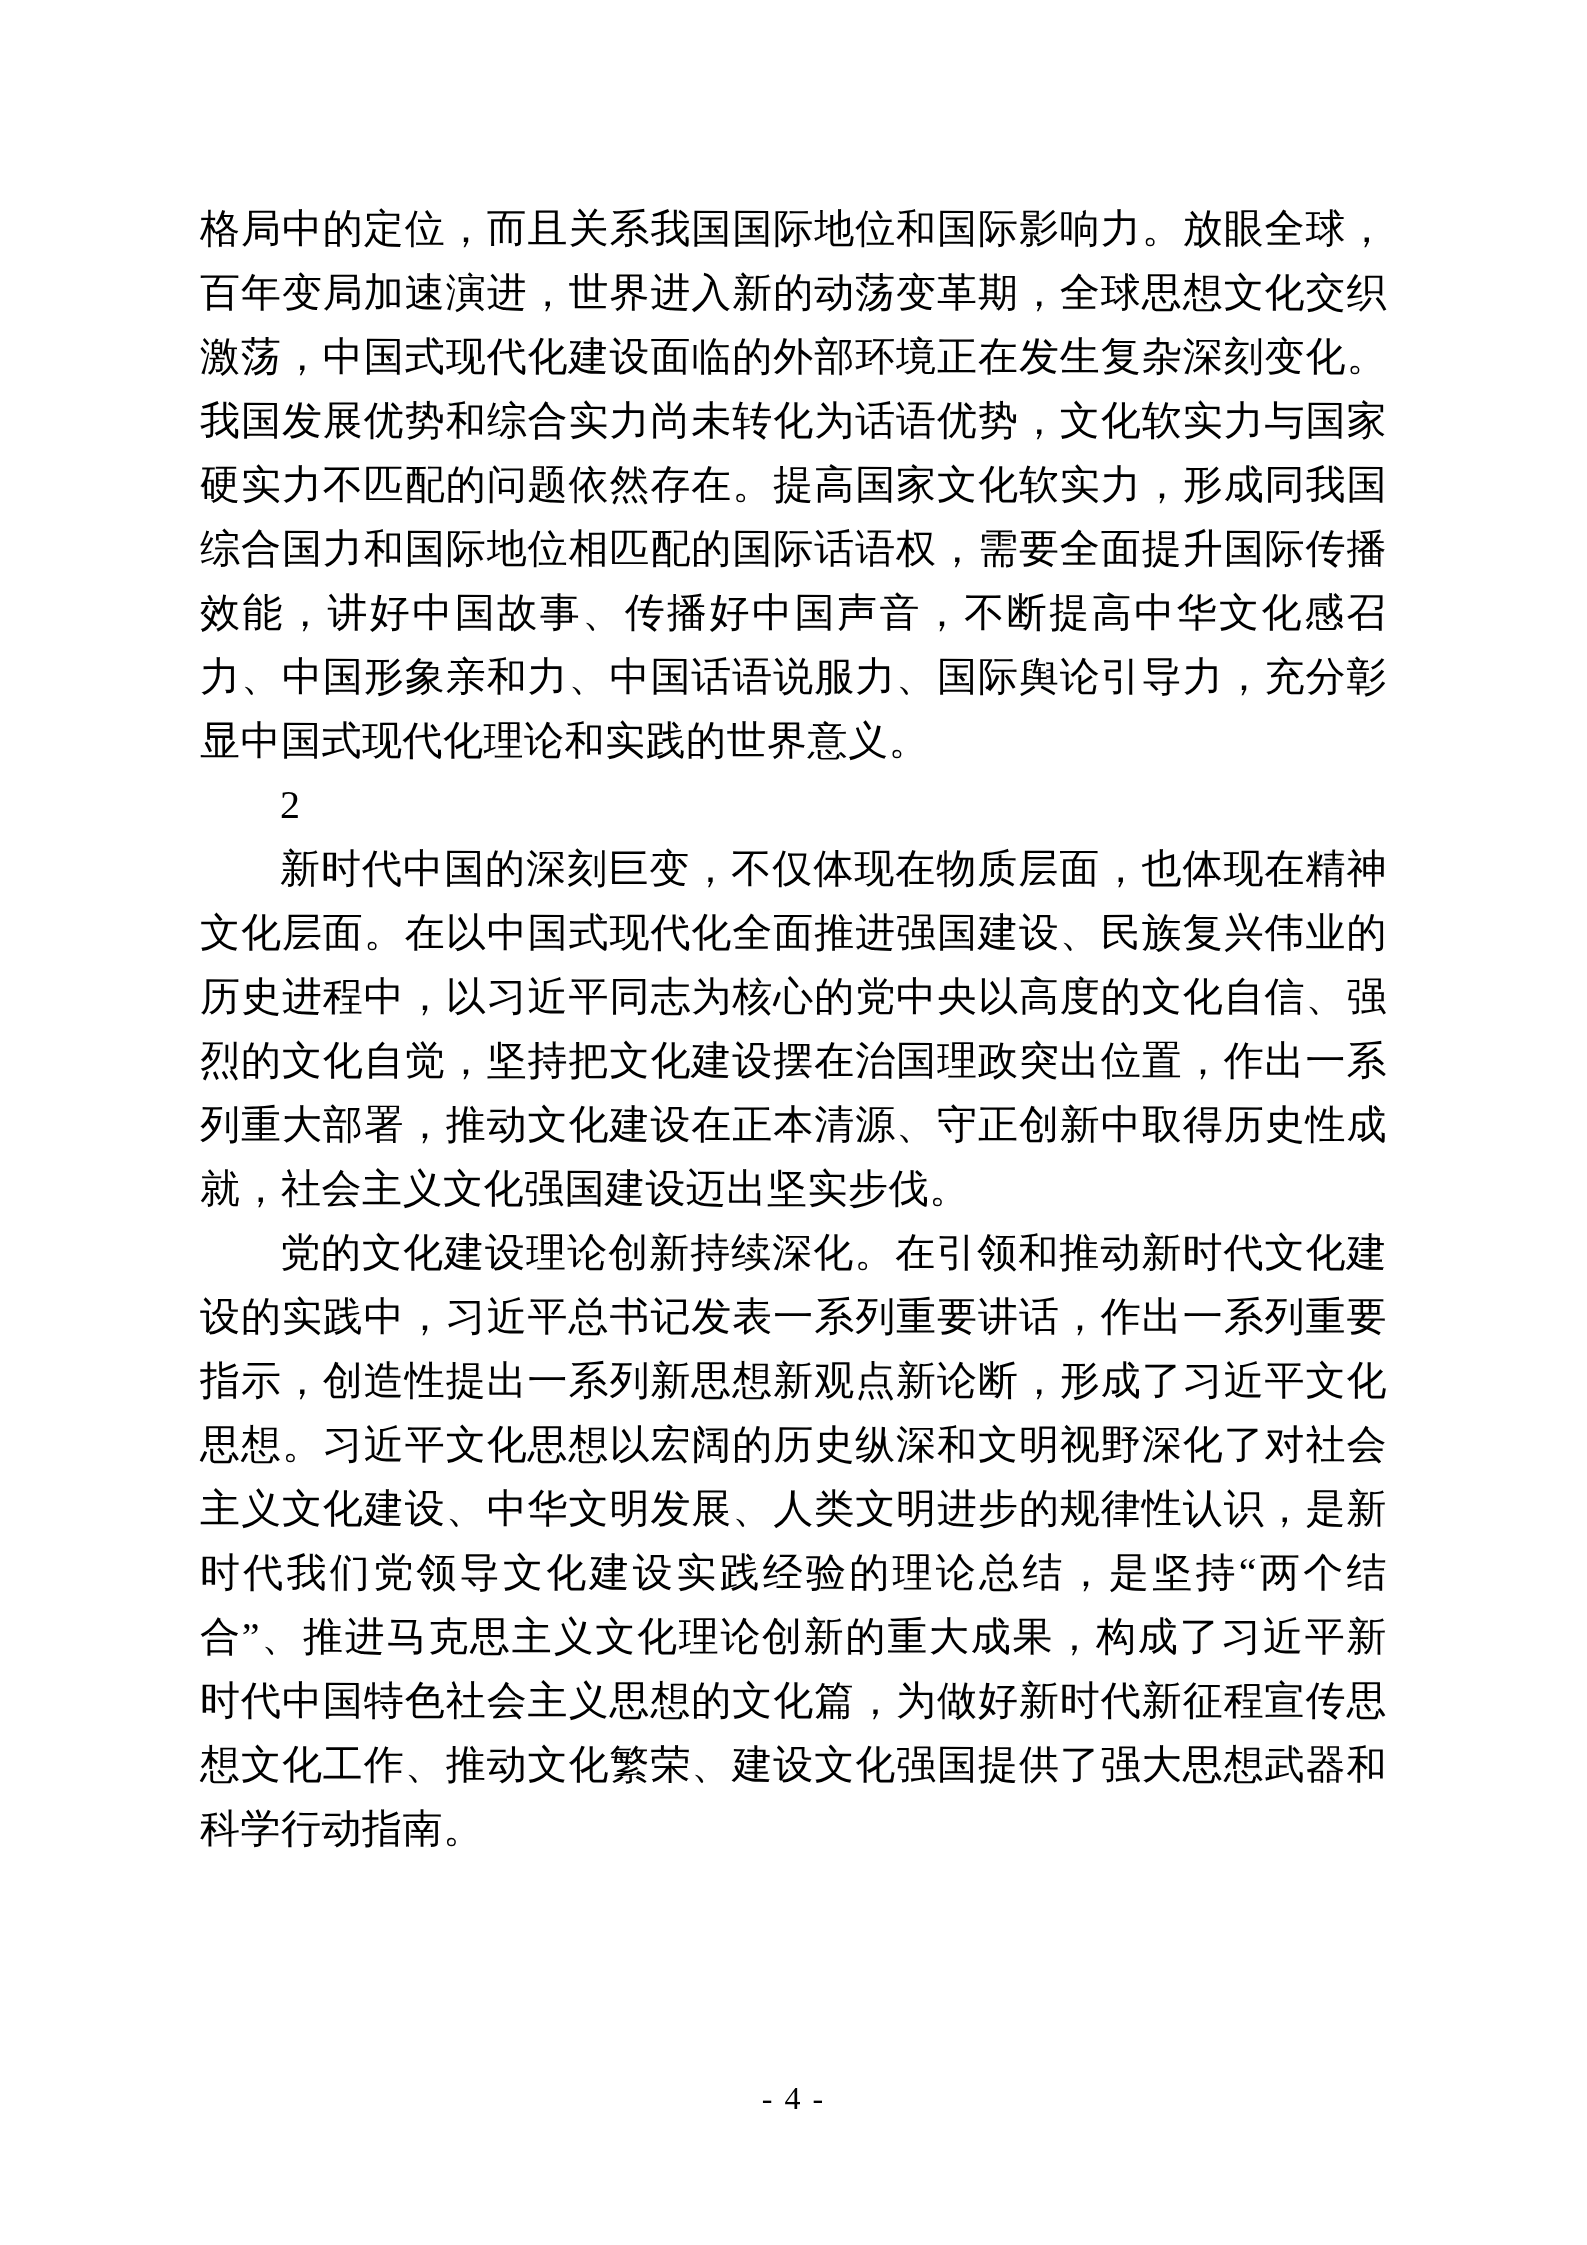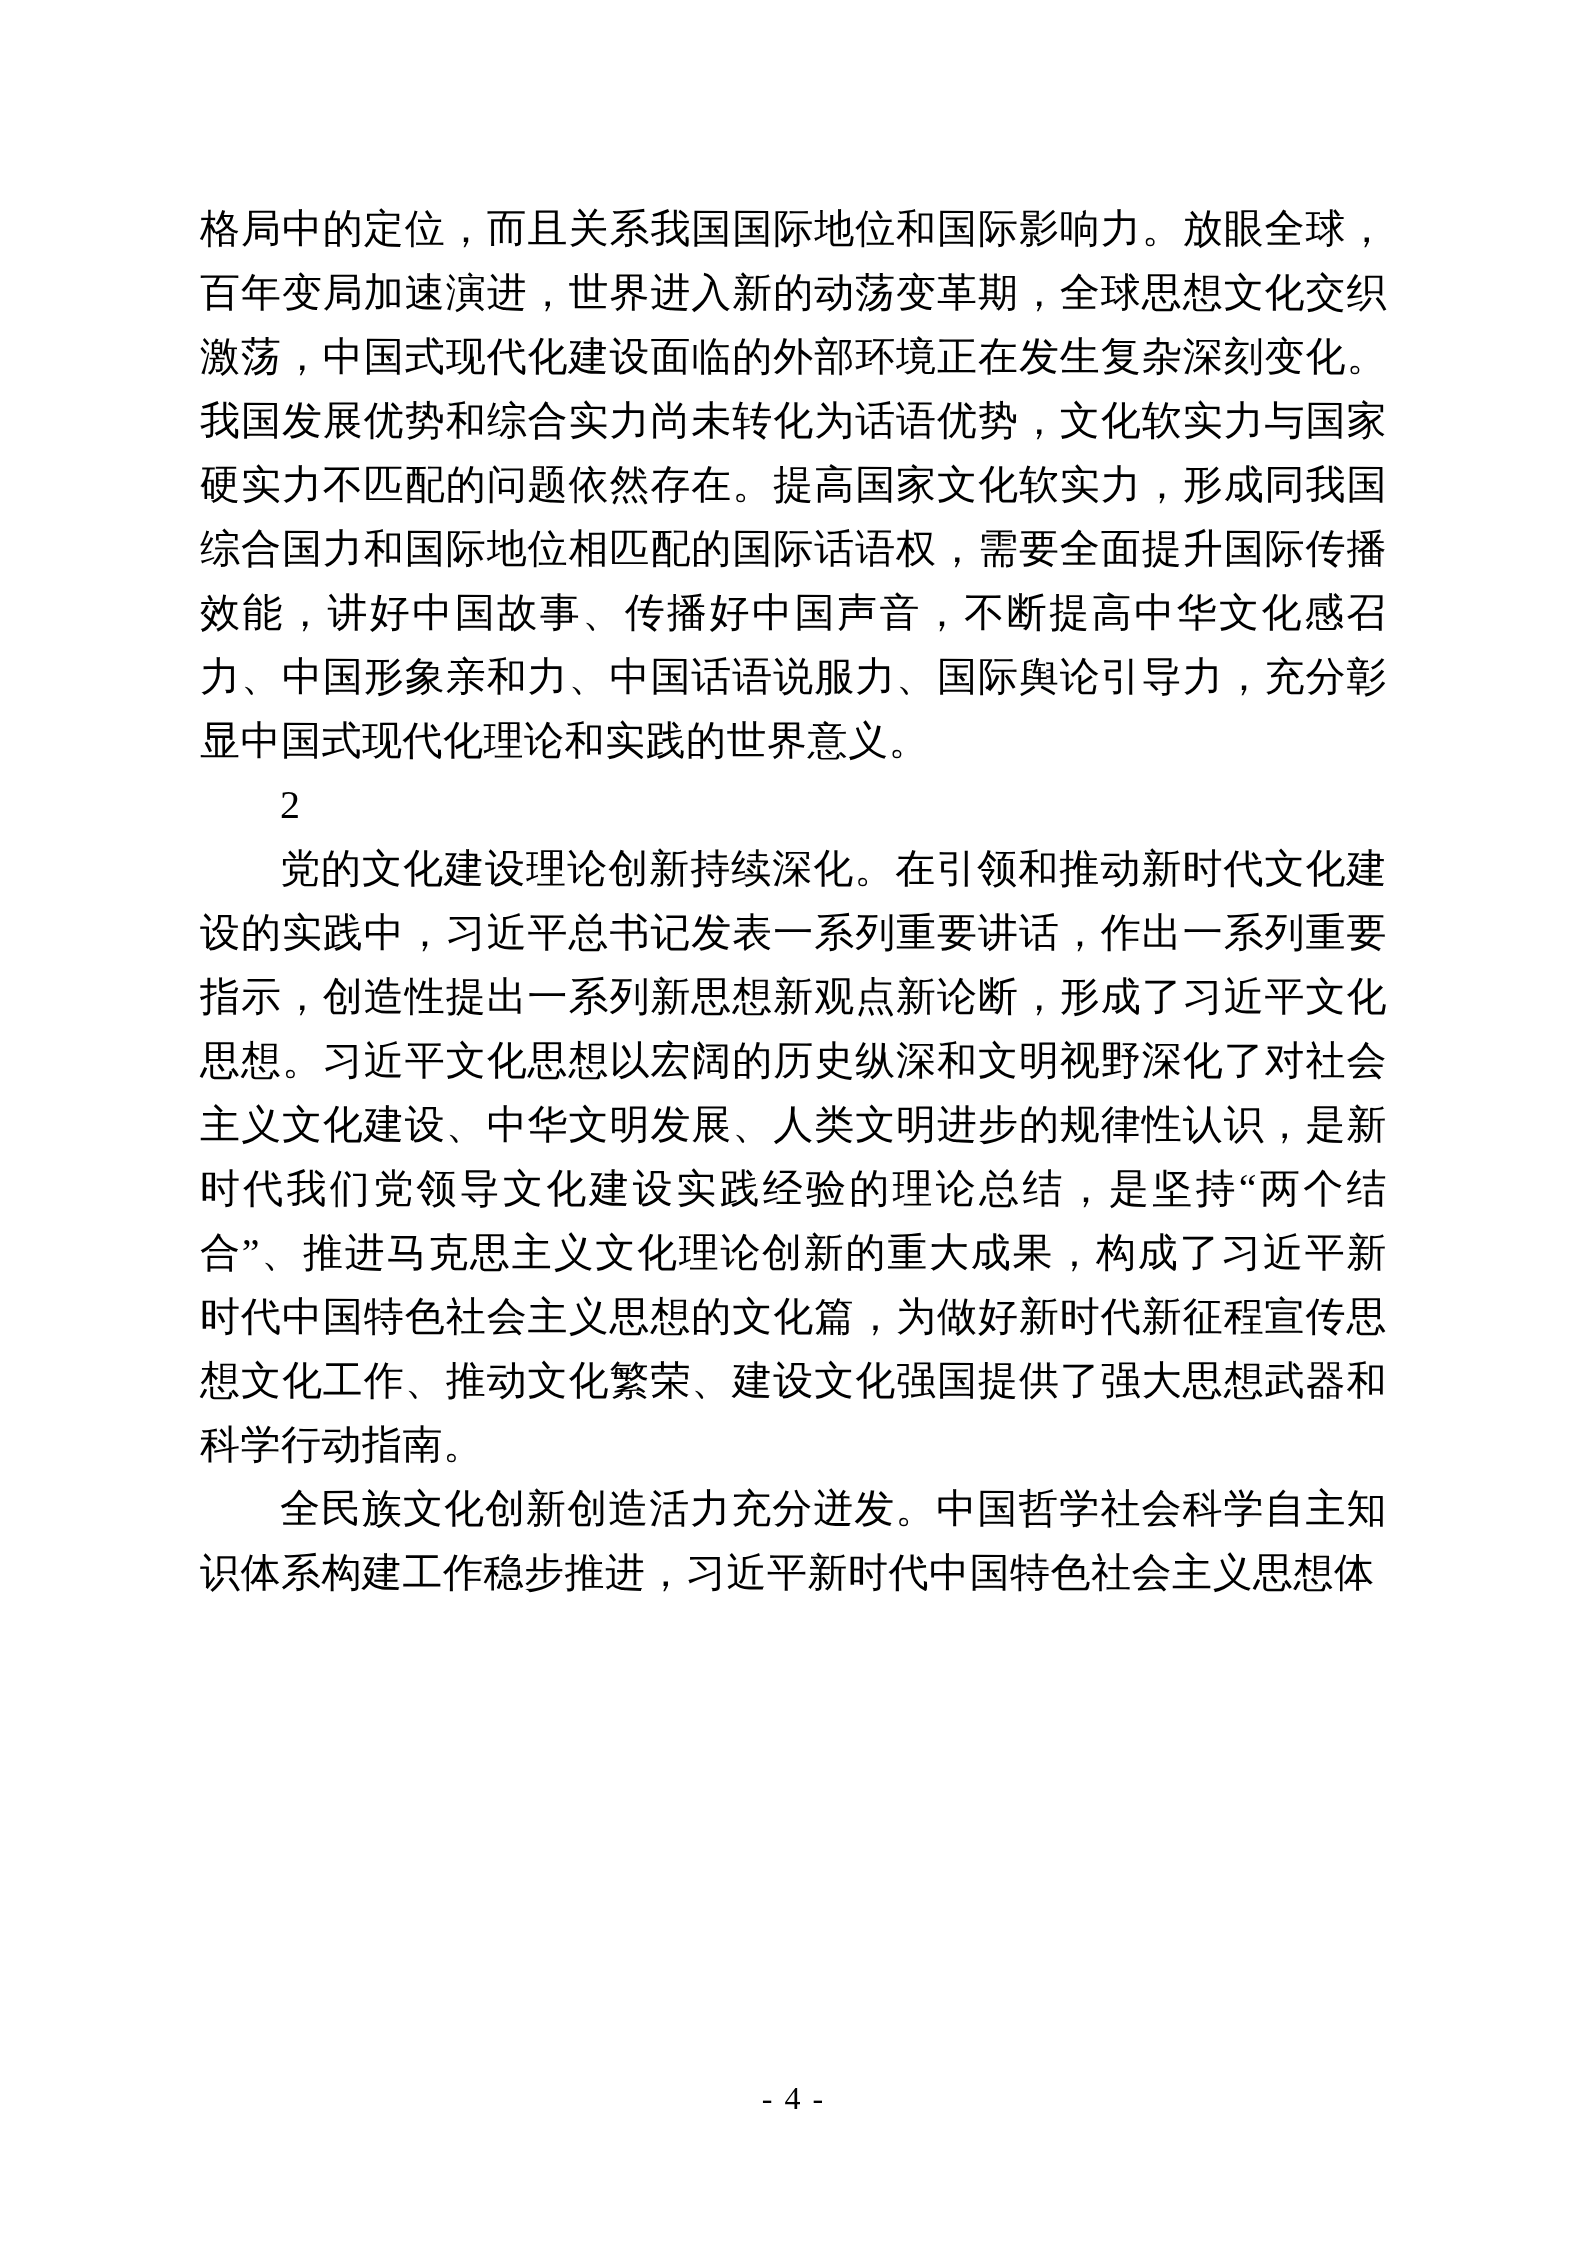--- a/index.html
+++ b/index.html
@@ -53,19 +53,19 @@
     color: #000000;
   }
 </style>
 </head>
 <body>
 
 <div class="page">
   <div class="body-block">
     <p class="para no-indent">格局中的定位，而且关系我国国际地位和国际影响力。放眼全球，百年变局加速演进，世界进入新的动荡变革期，全球思想文化交织激荡，中国式现代化建设面临的外部环境正在发生复杂深刻变化。我国发展优势和综合实力尚未转化为话语优势，文化软实力与国家硬实力不匹配的问题依然存在。提高国家文化软实力，形成同我国综合国力和国际地位相匹配的国际话语权，需要全面提升国际传播效能，讲好中国故事、传播好中国声音，不断提高中华文化感召力、中国形象亲和力、中国话语说服力、国际舆论引导力，充分彰显中国式现代化理论和实践的世界意义。</p>
     <p class="para">2</p>
+    <p class="para">新时代中国的深刻巨变，不仅体现在物质层面，也体现在精神文化层面。在以中国式现代化全面推进强国建设、民族复兴伟业的历史进程中，以习近平同志为核心的党中央以高度的文化自信、强烈的文化自觉，坚持把文化建设摆在治国理政突出位置，作出一系列重大部署，推动文化建设在正本清源、守正创新中取得历史性成就，社会主义文化强国建设迈出坚实步伐。</p>
     <p class="para">党的文化建设理论创新持续深化。在引领和推动新时代文化建设的实践中，习近平总书记发表一系列重要讲话，作出一系列重要指示，创造性提出一系列新思想新观点新论断，形成了习近平文化思想。习近平文化思想以宏阔的历史纵深和文明视野深化了对社会主义文化建设、中华文明发展、人类文明进步的规律性认识，是新时代我们党领导文化建设实践经验的理论总结，是坚持“两个结合”、推进马克思主义文化理论创新的重大成果，构成了习近平新时代中国特色社会主义思想的文化篇，为做好新时代新征程宣传思想文化工作、推动文化繁荣、建设文化强国提供了强大思想武器和科学行动指南。</p>
-    <p class="para">全民族文化创新创造活力充分迸发。中国哲学社会科学自主知识体系构建工作稳步推进，习近平新时代中国特色社会主义思想体</p>
   </div>
   <div class="footer">
     <span class="page-number">- 4 -</span>
   </div>
 </div>
 
 </body></html>

